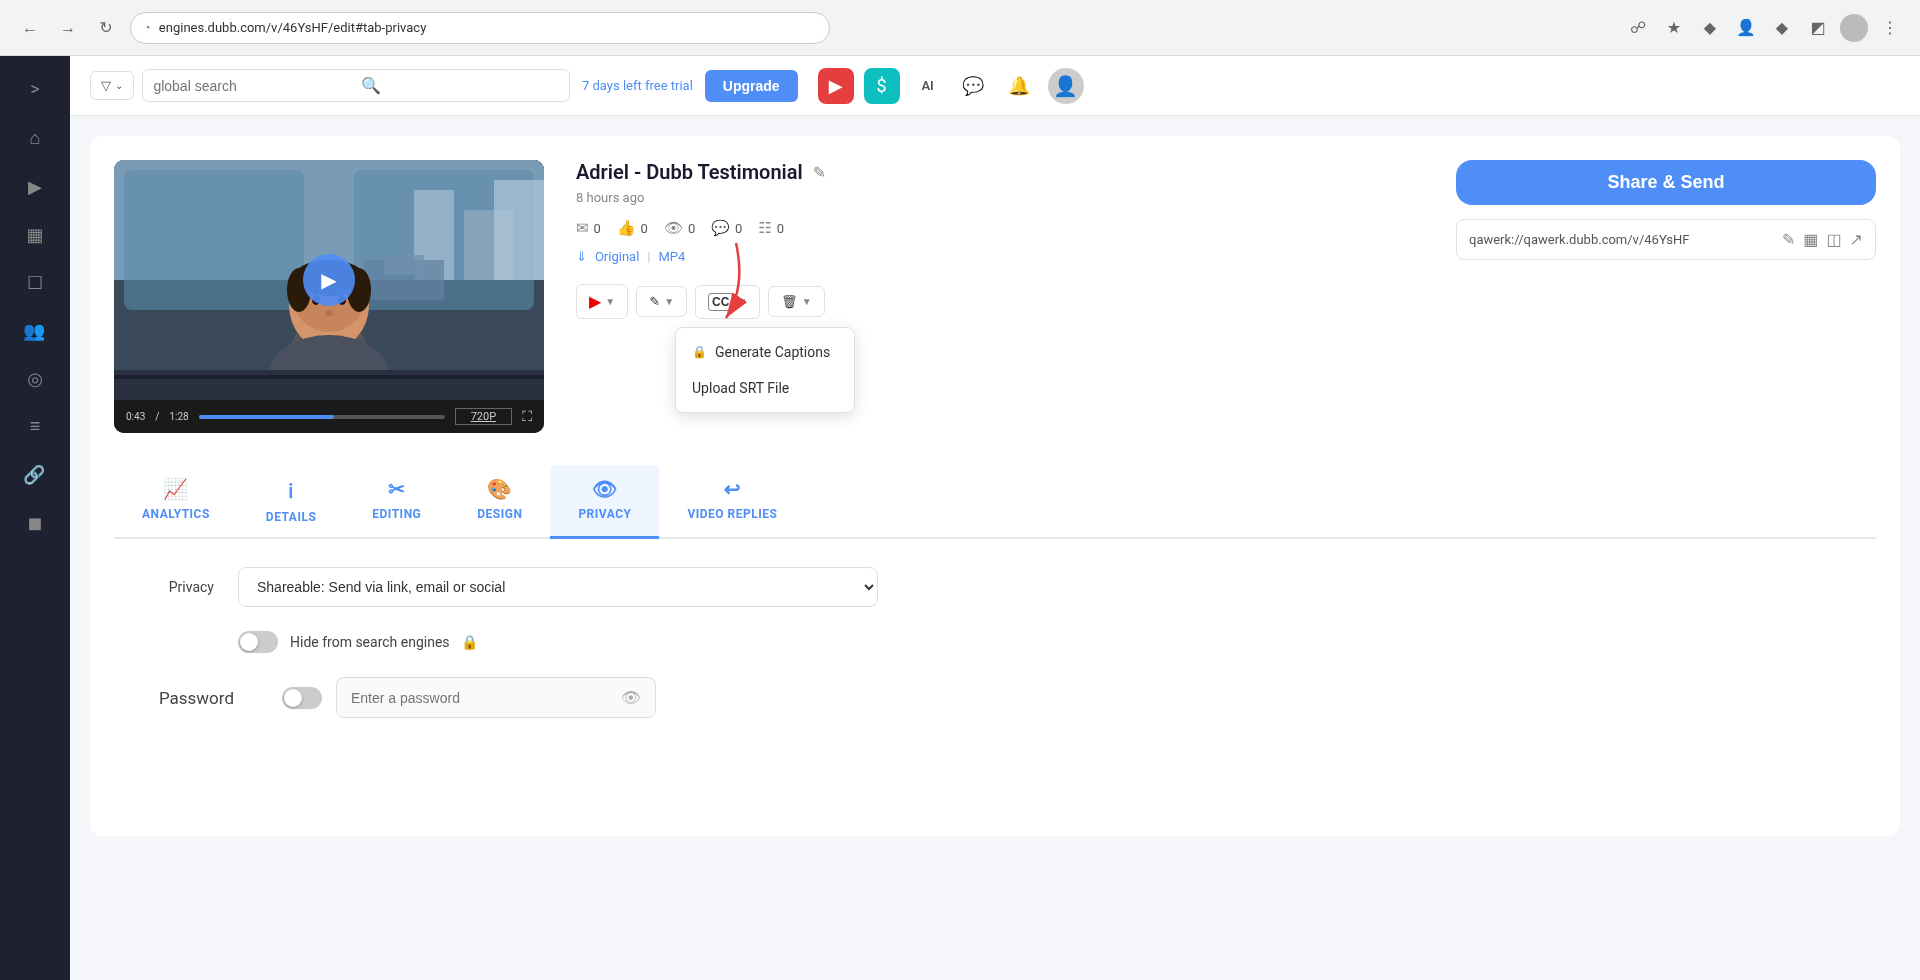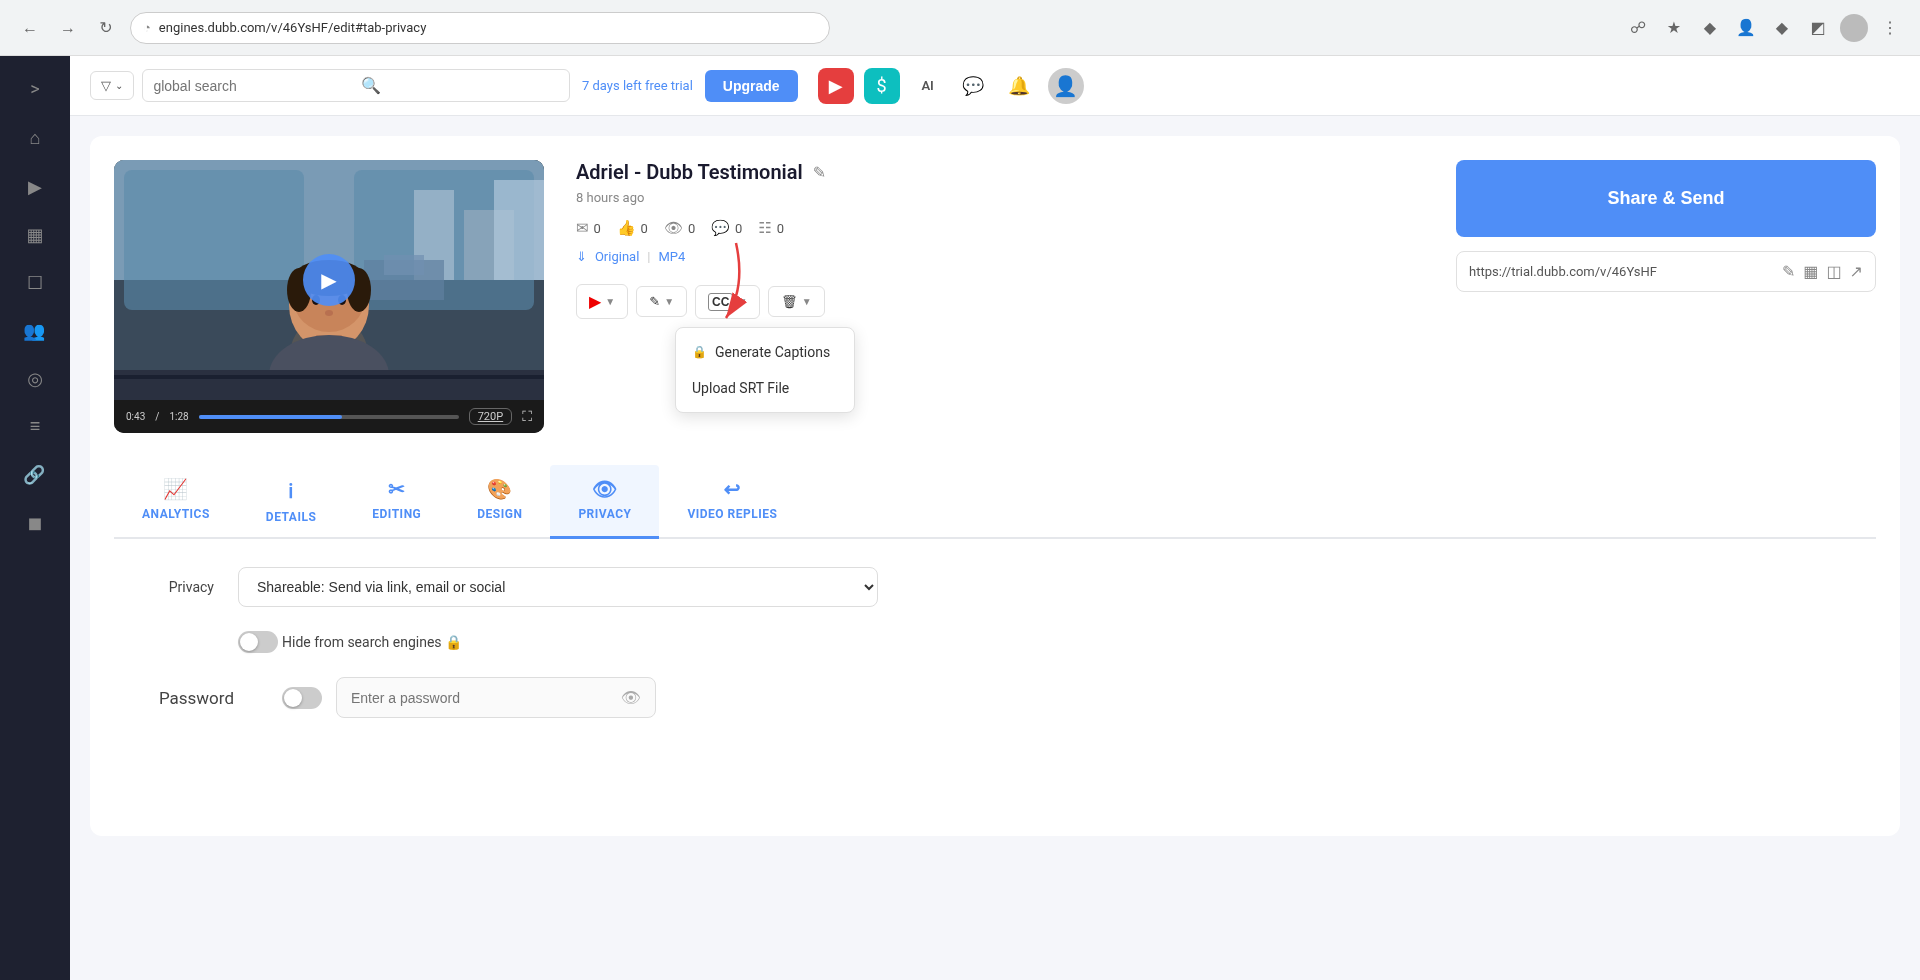--- a/index.html
+++ b/index.html
@@ -257,22 +257,22 @@
     .progress-fill {
       width: 55%;
       height: 100%;
       background: #4f8ef7;
       border-radius: 2px;
     }
     .time-text { color: #ccc; font-size: 10px; }
     .quality-badge {
       color: #ccc; font-size: 11px;
       border: 1px solid #666;
-      border-radius: 6px;
-      padding: 1px 8px;
+      border-radius: 0;
+      padding: 1px 15px;
       text-decoration: underline;
     }
     .fullscreen-btn { color: #ccc; font-size: 14px; cursor: pointer; }
 
     
     .info-panel { flex: 1; }
     .video-title-row {
       display: flex; align-items: center; gap: 10px;
       margin-bottom: 6px;
     }
@@ -354,22 +354,22 @@
     }
     .lock-icon { font-size: 12px; color: #aaa; }
 
     
     .share-panel { min-width: 420px; }
     .share-send-btn {
       width: 100%;
       background: #4f8ef7;
       color: white;
       border: none;
-      border-radius: 8px;
-      padding: 28px;
+      border-radius: 16px;
+      padding: 12px;
       font-size: 18px;
       font-weight: 600;
       cursor: pointer;
       margin-bottom: 14px;
     }
     .link-row {
       display: flex; align-items: center;
       border: 1px solid #e0e0e0;
       border-radius: 8px;
       padding: 10px 12px;
@@ -428,21 +428,21 @@
       font-size: 14px;
       border: 1px solid #ddd;
       border-radius: 8px;
       background: white;
       color: #333;
       cursor: pointer;
       appearance: auto;
     }
 
     .toggle-row {
-      display: flex; align-items: center; gap: 4px;
+      display: flex; align-items: center; gap: 12px;
       margin-bottom: 24px;
       padding-left: 104px;
     }
     .toggle-switch {
       width: 40px; height: 22px;
       background: #ccc;
       border-radius: 11px;
       position: relative;
       cursor: pointer;
     }
@@ -689,21 +689,21 @@
               <button class="trash-btn">
                 <span>🗑</span>
                 <span class="action-btn-chevron">▼</span>
               </button>
             </div>
           </div>
 
           <div class="share-panel">
             <button class="share-send-btn">Share &amp; Send</button>
             <div class="link-row">
-              <span class="link-url">https://trial.dubb.com/v/46YsHF</span>
+              <span class="link-url">qawerk://qawerk.dubb.com/v/46YsHF</span>
               <div class="link-action-icons">
                 <span class="link-action-icon">✎</span>
                 <span class="link-action-icon">▦</span>
                 <span class="link-action-icon">◫</span>
                 <span class="link-action-icon">↗</span>
               </div>
             </div>
           </div>
 
         </div>

